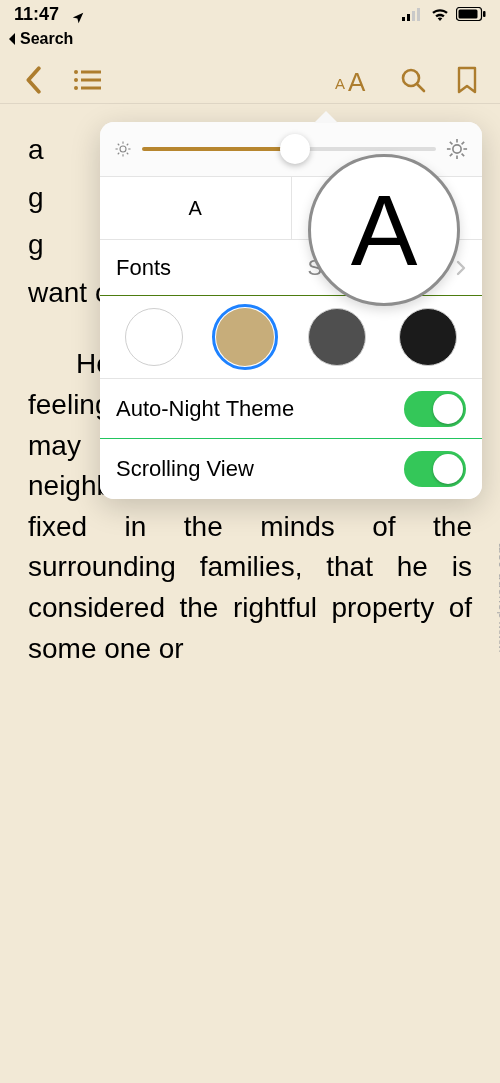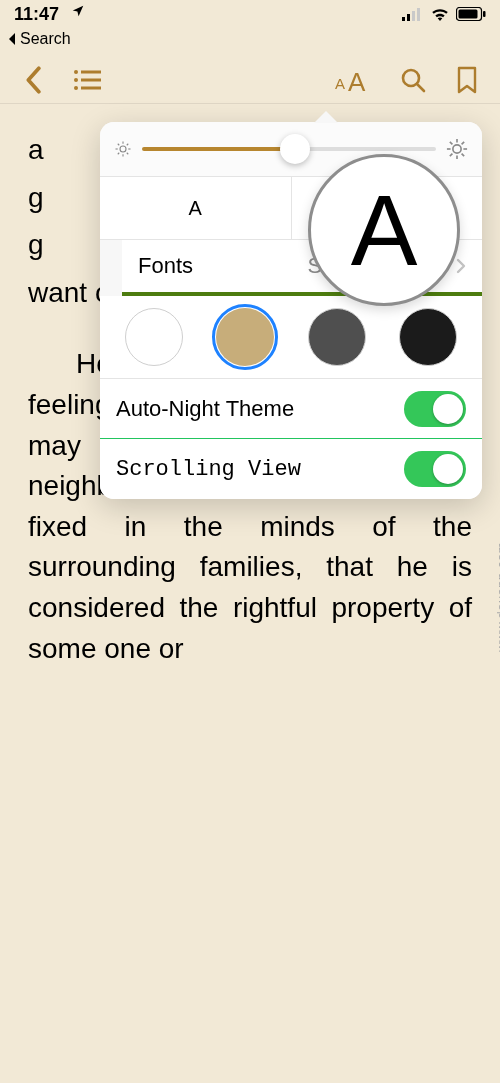--- a/index.html
+++ b/index.html
@@ -13,23 +13,23 @@
   }
   .status-bar {
     height: 28px;
     display: flex;
     align-items: center;
     padding: 0 14px;
     font-size: 18px;
     font-weight: 600;
     background: #f2e9d6;
   }
-  .status-time { display: flex; align-items: flex-start; gap: 12px; }
+  .status-time { display: flex; align-items: flex-end; gap: 12px; }
   .status-right { margin-left: auto; display: flex; align-items: center; gap: 6px; }
-  .breadcrumb-row { padding: 2px 6px 6px 6px; font-size: 16px; }
+  .breadcrumb-row { padding: 2px 6px 6px 6px; font-size: 16px; font-weight: bold; }
   .breadcrumb { display: inline-flex; align-items: center; color: #000; }
   .nav-bar {
     height: 48px;
     display: flex;
     align-items: center;
     padding: 0 18px;
     gap: 24px;
     border-bottom: 1px solid rgba(0,0,0,0.08);
     background: #f2e9d6;
   }
@@ -113,23 +113,22 @@
     color: #000;
   }
   .font-size-btn.small { font-size: 20px; border-right: 1px solid #e4e4e4; }
   .font-size-btn.large { font-size: 40px; font-weight: 400; }
   .row {
     display: flex;
     align-items: center;
     padding: 0 16px;
     height: 56px;
     background: #fff;
-    border-bottom: 4px solid #4d7c0f;
+    border-bottom: 1px solid #4d7c0f;
     font-size: 22px;
-    margin-left: 22px;
   }
   .row-value { margin-left: auto; color: #8a8a8a; margin-right: 8px; }
   .chev { color: #c4c4c4; }
   .themes-row {
     display: flex;
     justify-content: space-around;
     padding: 12px 8px;
     background: #fff;
     border-bottom: 1px solid #e4e4e4;
   }
@@ -141,21 +140,21 @@
   .theme-swatch.selected { outline: 3px solid #1e82ff; outline-offset: 1px; border-color: transparent; }
   .toggle-row {
     display: flex;
     align-items: center;
     padding: 0 16px;
     height: 60px;
     background: #fff;
     font-size: 22px;
     border-bottom: 1px solid #22c55e;
   }
-  .toggle-row:last-child { border-bottom: none; border-bottom-left-radius: 14px; border-bottom-right-radius: 14px; font-family: Liberation Mono, monospace; }
+  .toggle-row:last-child { border-bottom: none; border-bottom-left-radius: 14px; border-bottom-right-radius: 14px; }
   .toggle {
     margin-left: auto;
     width: 62px; height: 36px;
     background: #34c759;
     border-radius: 18px;
     position: relative;
   }
   .toggle-knob {
     position: absolute;
     right: 3px; top: 3px;

